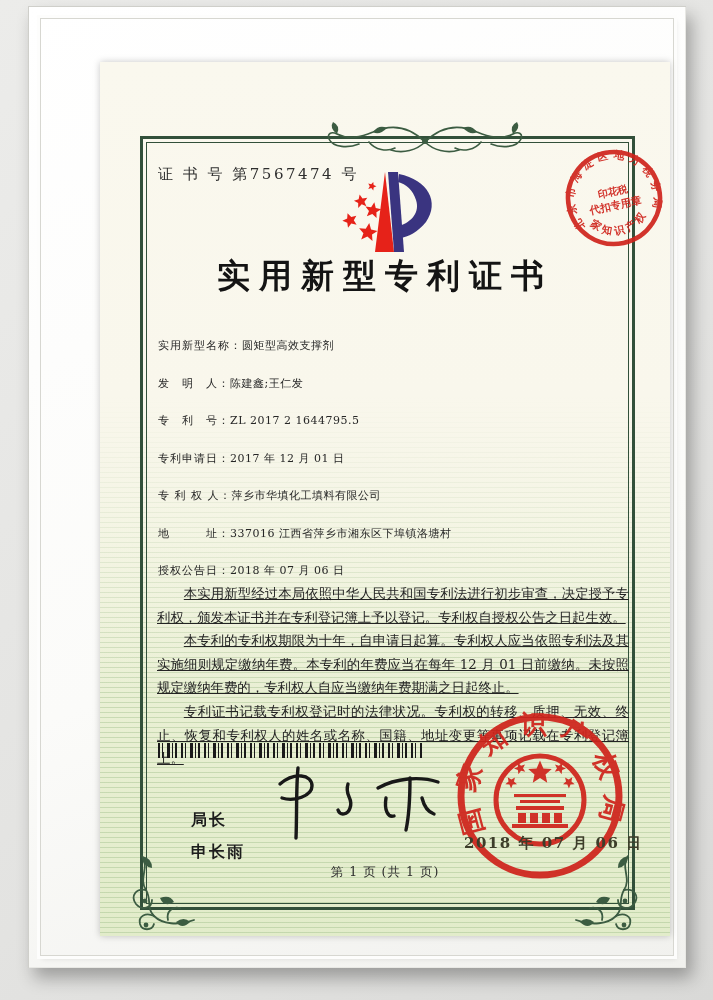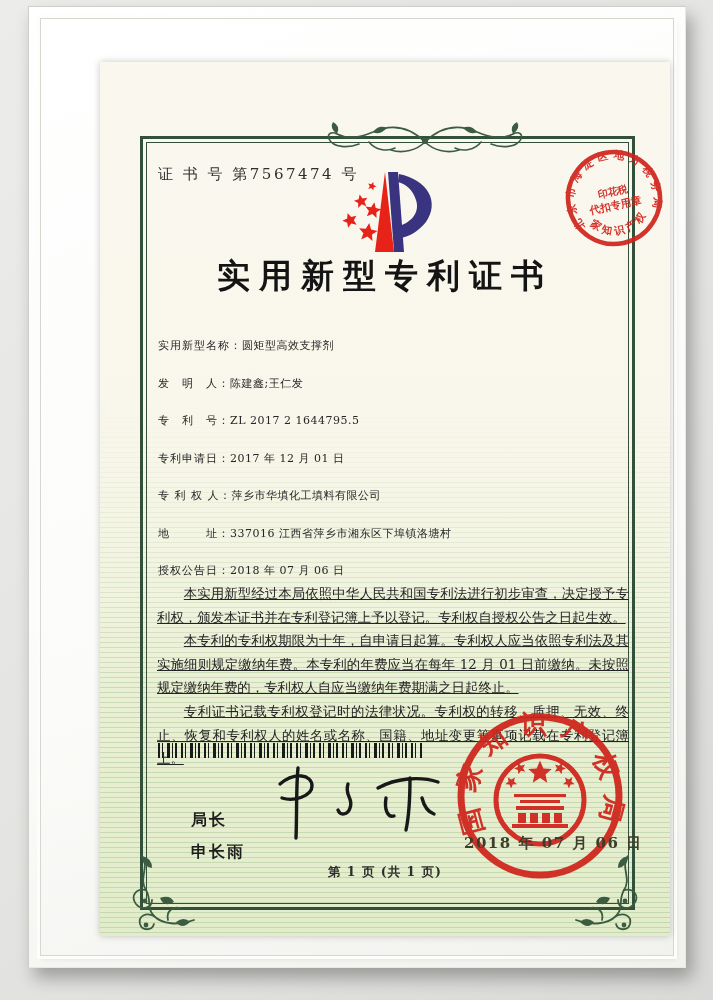--- a/index.html
+++ b/index.html
@@ -65,21 +65,21 @@
   .director{position:absolute;left:91px;top:718px;font-family:"DejaVu Sans","Liberation Sans",sans-serif;
     font-weight:700;font-size:16px;color:#1d1d1d;line-height:2.0;letter-spacing:2px;margin-top:24px;}
   .signature{position:absolute;left:160px;top:692px;}
   .seal{position:absolute;left:352px;top:646px;}
   .seal-date{
     position:absolute;left:364px;top:772px;width:230px;
     font-size:15px;font-weight:700;letter-spacing:1.5px;color:#3d3d2a;z-index:5;
   }
   .footer{
     position:absolute;left:0;top:802px;width:100%;text-align:center;
-    font-size:12.5px;letter-spacing:1px;color:#2d2d2d;font-weight:bold;
+    font-size:12.5px;letter-spacing:1px;color:#2d2d2d;
   }
 </style>
 </head>
 <body>
 
 <div class="frame">
   <div class="paper">
 
     <div class="border-rect"></div>
 

